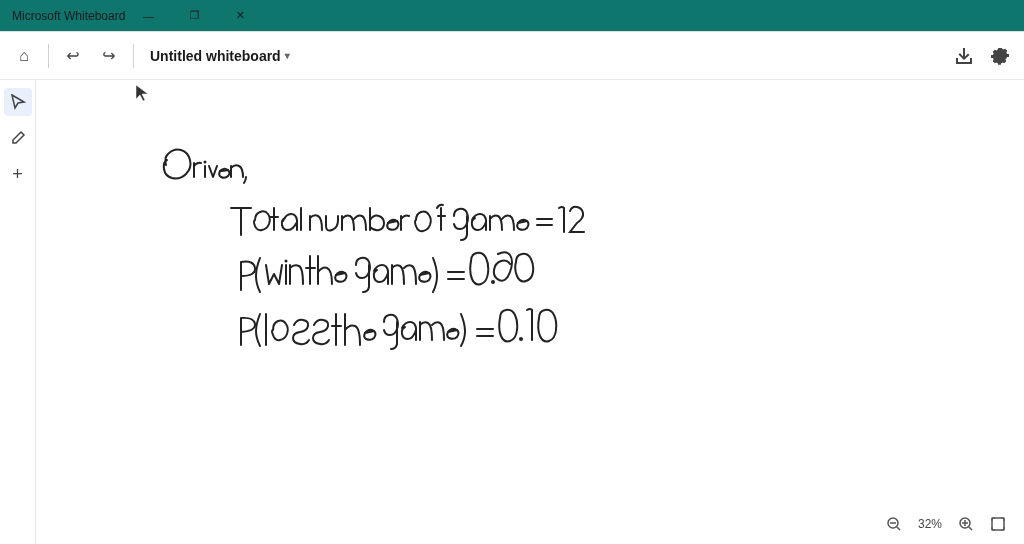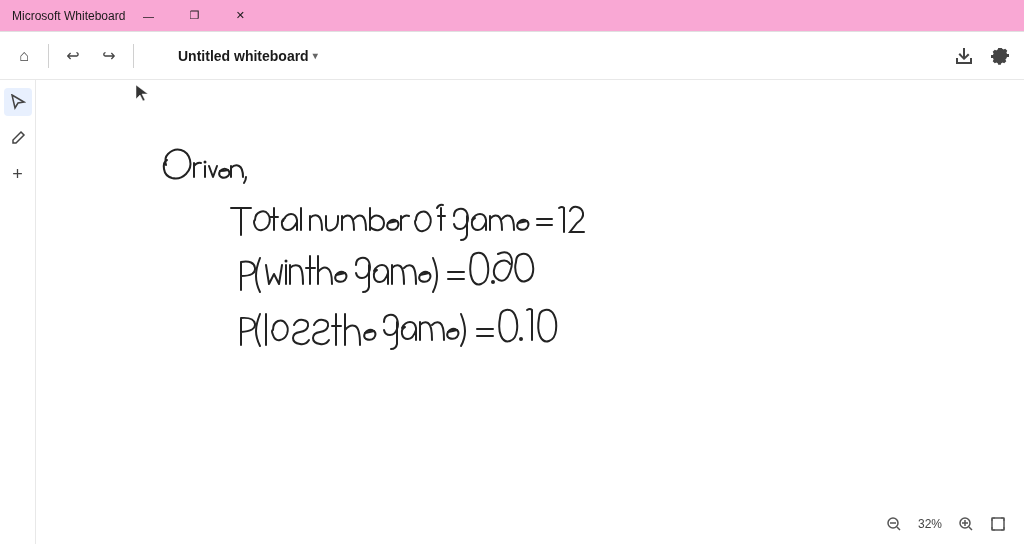--- a/index.html
+++ b/index.html
@@ -2,21 +2,21 @@
 <html><head>
   <meta charset="utf-8">
   <style>
     * { margin: 0; padding: 0; box-sizing: border-box; }
     body { width: 1024px; height: 544px; overflow: hidden; font-family: 'Segoe UI', sans-serif; background: #fff; }
 
     
     #titlebar {
       width: 100%;
       height: 32px;
-      background: #f9a8d4;
+      background: #0f766e;
       display: flex;
       align-items: center;
       padding: 0 12px;
       font-size: 12px;
       color: #1a1a1a;
       border-bottom: 1px solid #e0e0e0;
       user-select: none;
     }
     #titlebar-controls {
       display: flex;
@@ -68,21 +68,20 @@
       align-items: center;
       gap: 4px;
       padding: 4px 8px;
       border-radius: 4px;
       cursor: pointer;
       font-size: 14px;
       font-weight: 600;
       color: #1a1a1a;
       border: none;
       background: none;
-      margin-left: 28px;
     }
     #toolbar-right {
       margin-left: auto;
       display: flex;
       align-items: center;
       gap: 4px;
     }
 
     
     #sidebar {

